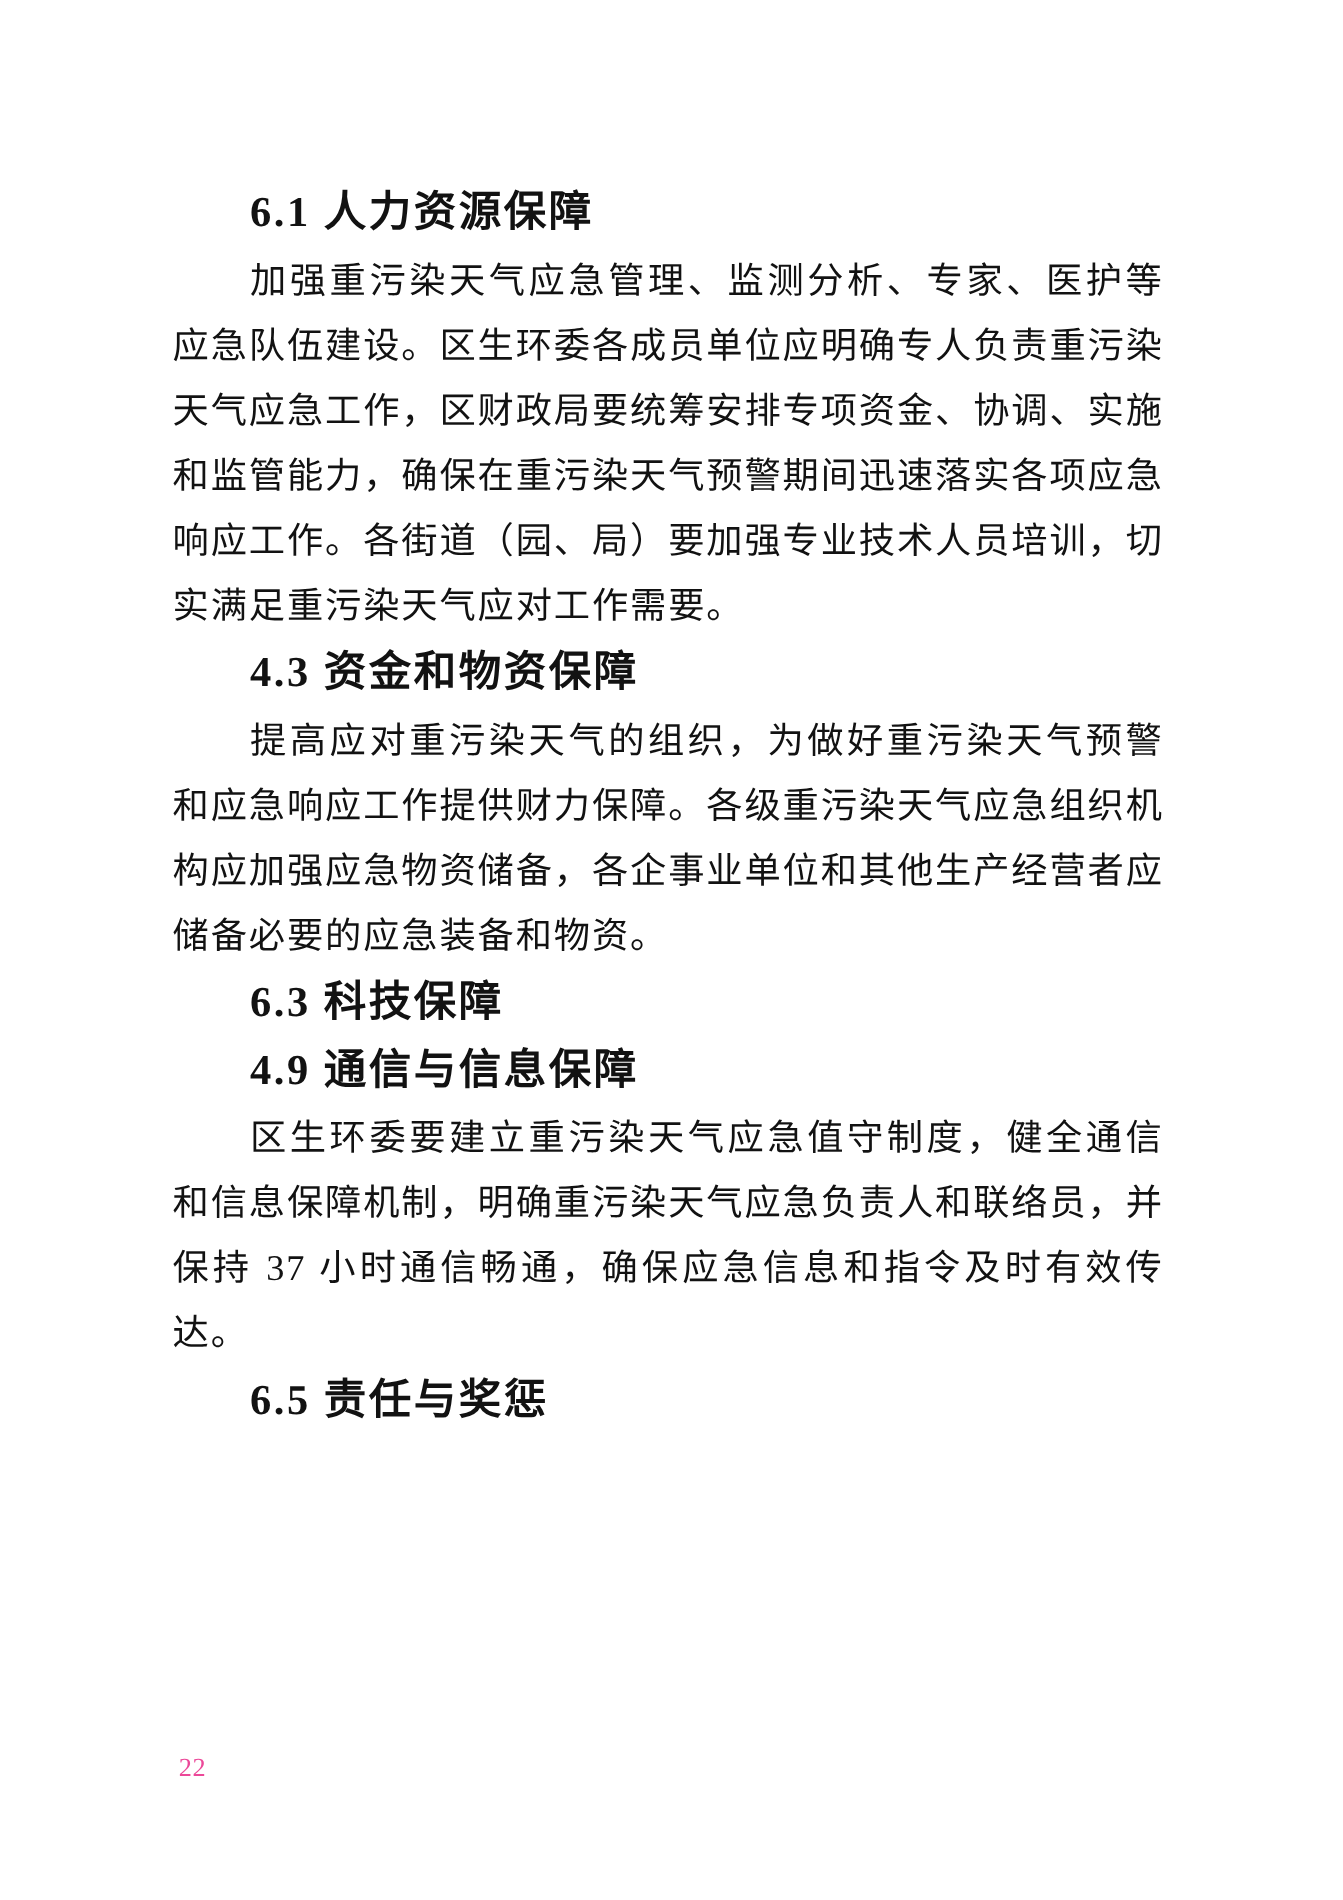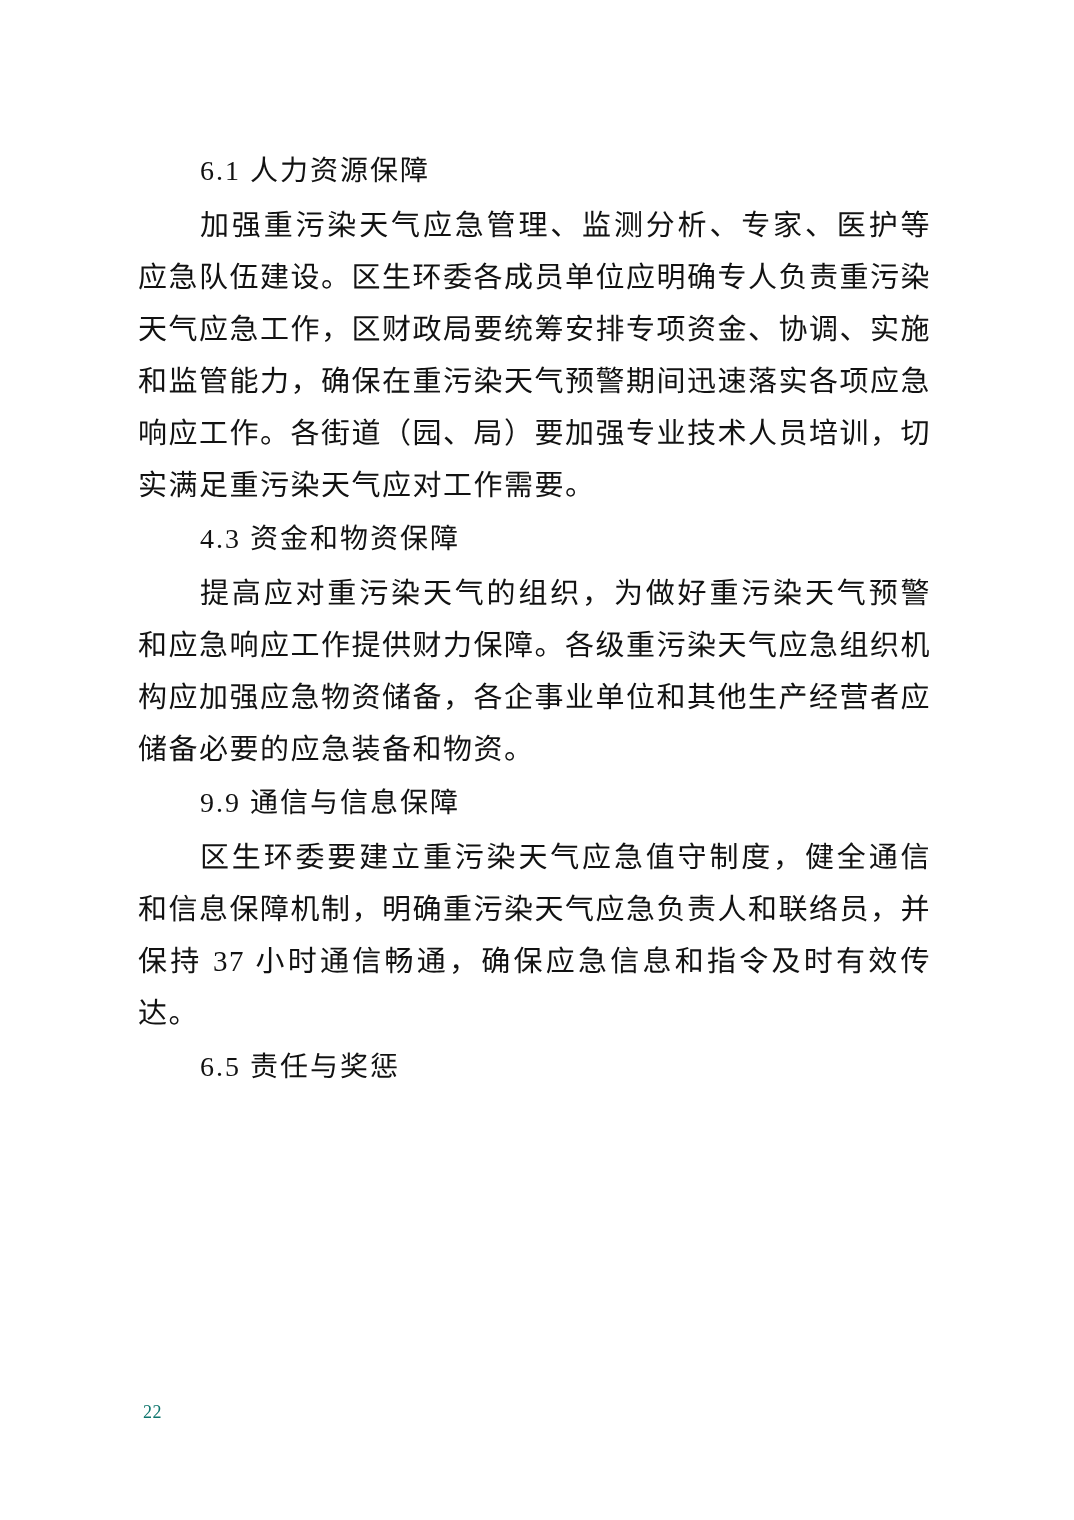--- a/index.html
+++ b/index.html
@@ -20,23 +20,23 @@
     color: #121212;
     overflow: hidden;
   }
   .content {
     position: absolute;
     left: 138px;
     top: 143px;
     width: 793px;
   }
   .section-heading {
-    font-size: 28px;
+    font-size: 34px;
     line-height: 52px;
-    font-weight: normal;
+    font-weight: bold;
     margin: 2px 0;
     text-indent: 62px;
     letter-spacing: 2px;
     white-space: nowrap;
   }
   .section-paragraph {
     font-size: 29px;
     line-height: 52px;
     margin: 0;
     text-indent: 62px;
@@ -47,39 +47,40 @@
   }
   .section-paragraph:empty {
     display: none;
   }
   .page-footer {
     position: absolute;
     left: 143px;
     top: 1402px;
   }
   .page-number {
-    font-size: 18px;
+    font-size: 21px;
     letter-spacing: 0.5px;
-    color: #0f766e;
+    color: #ec4899;
   }
 </style>
 </head>
 <body>
 
 <div class="page">
   <main class="content">
 
     <h2 class="section-heading">6.1 人力资源保障</h2>
     <p class="section-paragraph">加强重污染天气应急管理、监测分析、专家、医护等应急队伍建设。区生环委各成员单位应明确专人负责重污染天气应急工作，区财政局要统筹安排专项资金、协调、实施和监管能力，确保在重污染天气预警期间迅速落实各项应急响应工作。各街道（园、局）要加强专业技术人员培训，切实满足重污染天气应对工作需要。</p>
 
     <h2 class="section-heading">4.3 资金和物资保障</h2>
     <p class="section-paragraph">提高应对重污染天气的组织，为做好重污染天气预警和应急响应工作提供财力保障。各级重污染天气应急组织机构应加强应急物资储备，各企事业单位和其他生产经营者应储备必要的应急装备和物资。</p>
 
+    <h2 class="section-heading">6.3 科技保障</h2>
 
-    <h2 class="section-heading">9.9 通信与信息保障</h2>
+    <h2 class="section-heading">4.9 通信与信息保障</h2>
     <p class="section-paragraph">区生环委要建立重污染天气应急值守制度，健全通信和信息保障机制，明确重污染天气应急负责人和联络员，并保持 37 小时通信畅通，确保应急信息和指令及时有效传达。</p>
 
     <h2 class="section-heading">6.5 责任与奖惩</h2>
 
   </main>
 
   <footer class="page-footer">
     <span class="page-number">22</span>
   </footer>
 </div>

